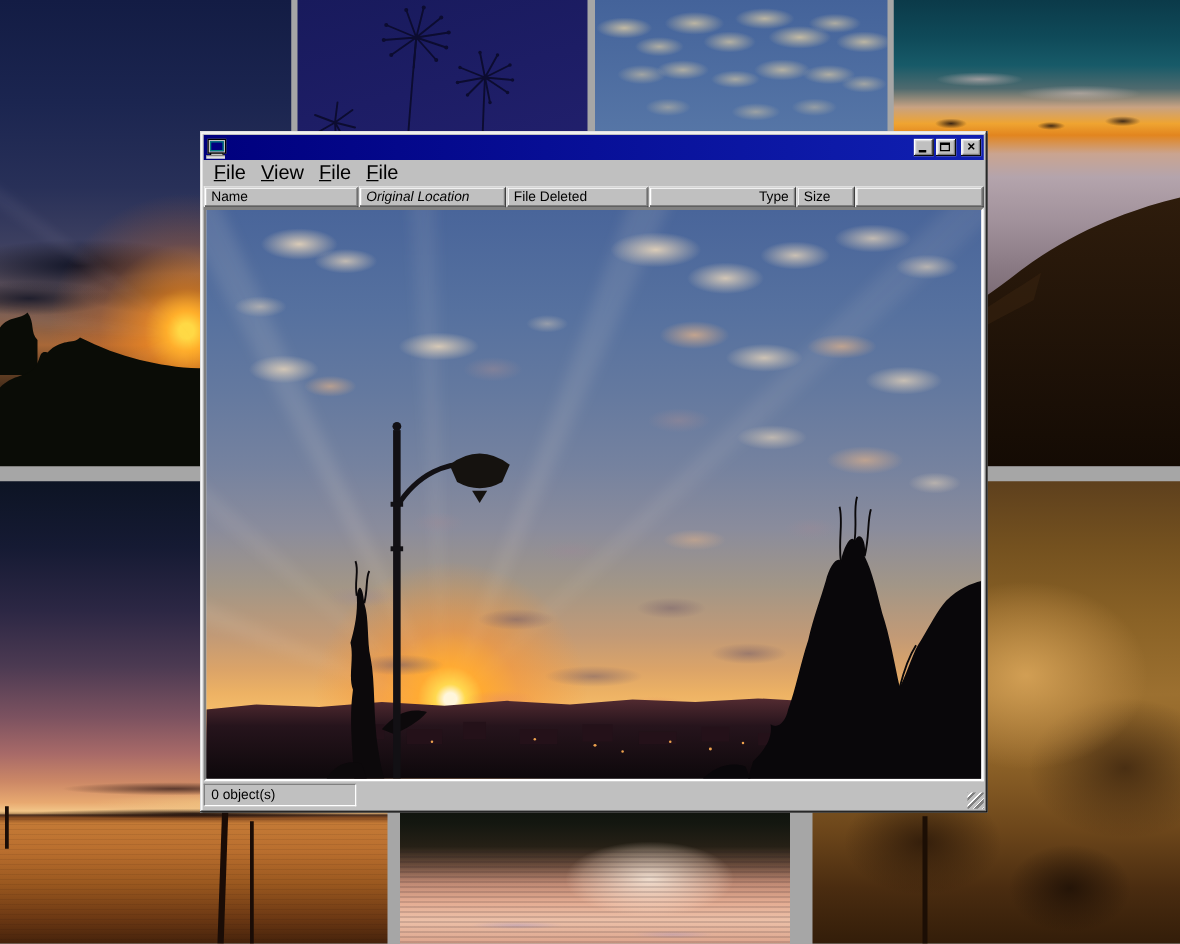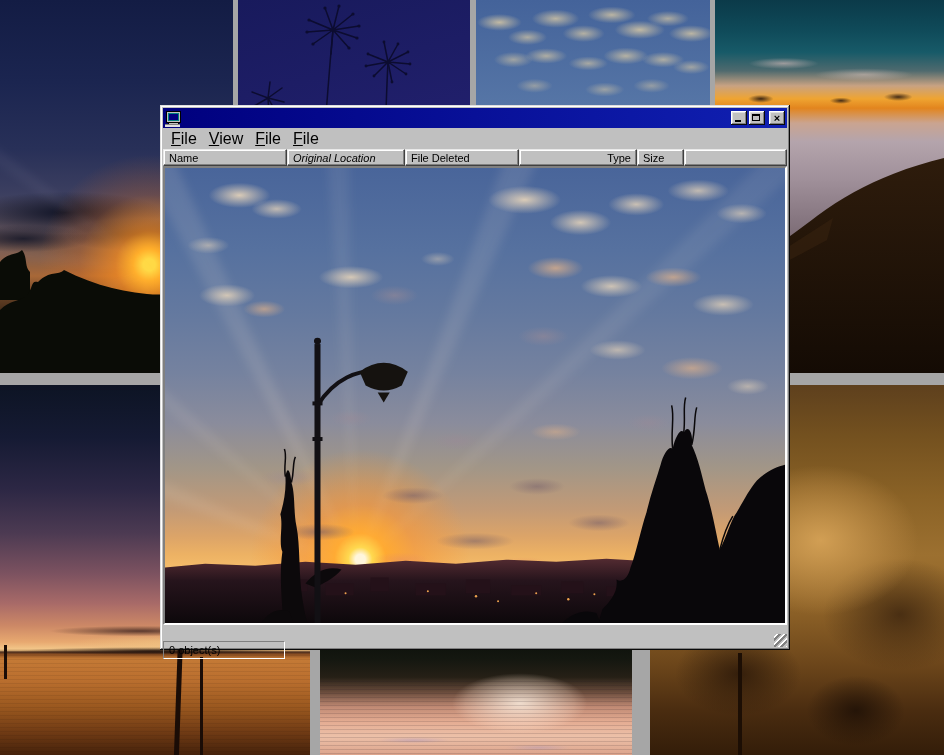--- a/index.html
+++ b/index.html
@@ -156,21 +156,21 @@
       radial-gradient(ellipse 40px 12px at 60% 70%, rgba(106,86,104,.45), transparent 70%),
       radial-gradient(ellipse 50px 12px at 25% 80%, rgba(106,86,104,.55), transparent 70%),
       radial-gradient(ellipse 56px 12px at 50% 82%, rgba(106,86,104,.5), transparent 70%),
       radial-gradient(ellipse 44px 12px at 70% 78%, rgba(106,86,104,.5), transparent 70%),
       radial-gradient(ellipse 40px 10px at 38% 86%, rgba(232,144,96,.5), transparent 70%),
       radial-gradient(ellipse 36px 10px at 58% 87%, rgba(232,144,96,.45), transparent 70%);}
   .scene-svg{position:absolute;inset:0;width:100%;height:100%;}
   .statusbar{height:20px;flex:0 0 20px;display:flex;gap:3px;padding-top:2px;position:relative;}
   .spanel{box-sizing:border-box;height:18px;border:1px solid;border-color:#808080 #ffffff #ffffff #808080;
     padding:2px 5px 0;font-size:11px;color:#000;white-space:nowrap;overflow:hidden;}
-  .sp-objects{width:122px;margin-top:14px;} .sp-bytes{flex:1;}
+  .sp-objects{width:122px;} .sp-bytes{flex:1;}
   .grip{position:absolute;right:0;bottom:0;width:13px;height:13px;
     background:repeating-linear-gradient(135deg, transparent 0 2px, #ffffff 2px 3px, #808080 3px 5px);}
   
   .mon{position:absolute;left:1px;top:0;width:13px;height:10px;background:#c0c0c0;border:1px solid #000;}
   .mon-screen{position:absolute;left:1px;top:1px;width:9px;height:6px;background:#000080;border:1px solid #008080;}
   .mon-base{position:absolute;left:3px;top:11px;width:9px;height:2px;background:#c0c0c0;border:1px solid #000;}
   .mon-tray{position:absolute;left:0px;top:13px;width:15px;height:2px;background:#dfdfdf;border-top:1px solid #808080;}
 </style>
 </head>
 <body>

